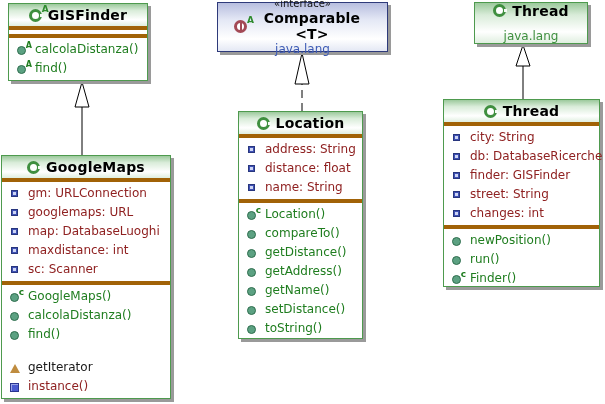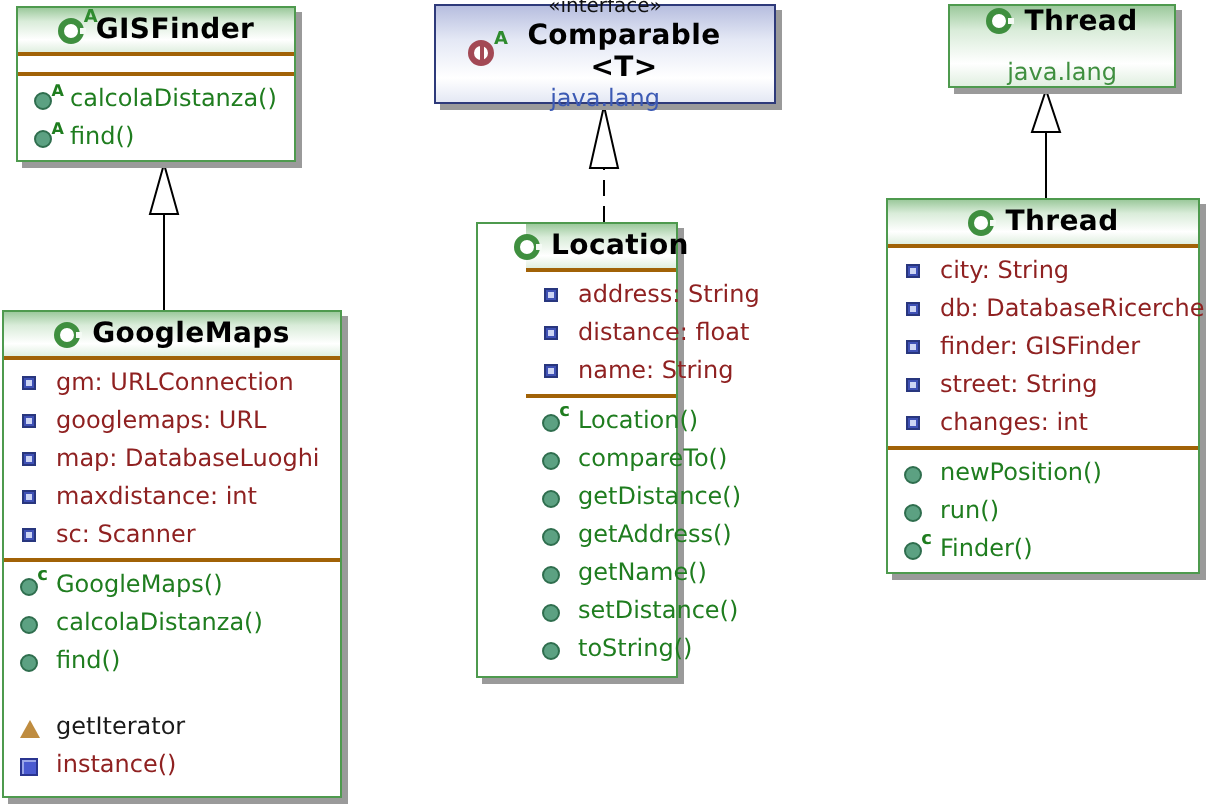--- a/index.html
+++ b/index.html
@@ -30,21 +30,21 @@
   }
   .header-only { justify-content:center; text-align:center; padding:2px 16px; }
 
   .title-line { display:flex; align-items:center; justify-content:center; gap:6px; }
   .cname { font-size:14px; font-weight:bold; color:#000; letter-spacing:0.2px; }
   .stereotype { font-size:10px; color:#111; line-height:13px; }
   .pkg { font-size:12px; line-height:15px; }
   .pkg.green-pkg { color:#3f8f3f; }
   .pkg.blue-pkg  { color:#3c5ab4; }
 
-  .compartment { border-top:2px solid #a16207; padding:2px 0; }
+  .compartment { border-top:4px solid #a16207; padding:2px 0; }
   .compartment.empty { height:10px; padding:0; }
   .compartment:last-child { flex:1; }
 
   .member {
     display:flex; align-items:center; gap:7px;
     padding:2px 4px 2px 8px; font-size:12px; line-height:15px; white-space:nowrap;
   }
   .maroon-text { color:#8f2121; }
   .green-text  { color:#1f7d1f; }
   .black-text  { color:#1a1a1a;margin-top:14px; }
@@ -221,21 +221,21 @@
         <span class="mi blue-square-icon"></span>
         <span>instance()</span>
       </div>
       <div class="member black-text">
         <span class="mi triangle-icon"></span>
         <span>printList</span>
       </div>
     </div>
   </div>
 
-  <div class="uml-box green" style="left:238px; top:111px; width:101px; height:228px;padding-left:24px;">
+  <div class="uml-box green" style="left:238px; top:111px; width:125px; height:228px;">
     <div class="hdr">
       <div class="title-line">
         <span class="hicon class-icon">
             <i class="icon-gap"></i>
           </span>
         <span class="cname">Location</span>
       </div>
     </div>
     <div class="compartment">
       <div class="member maroon-text">

